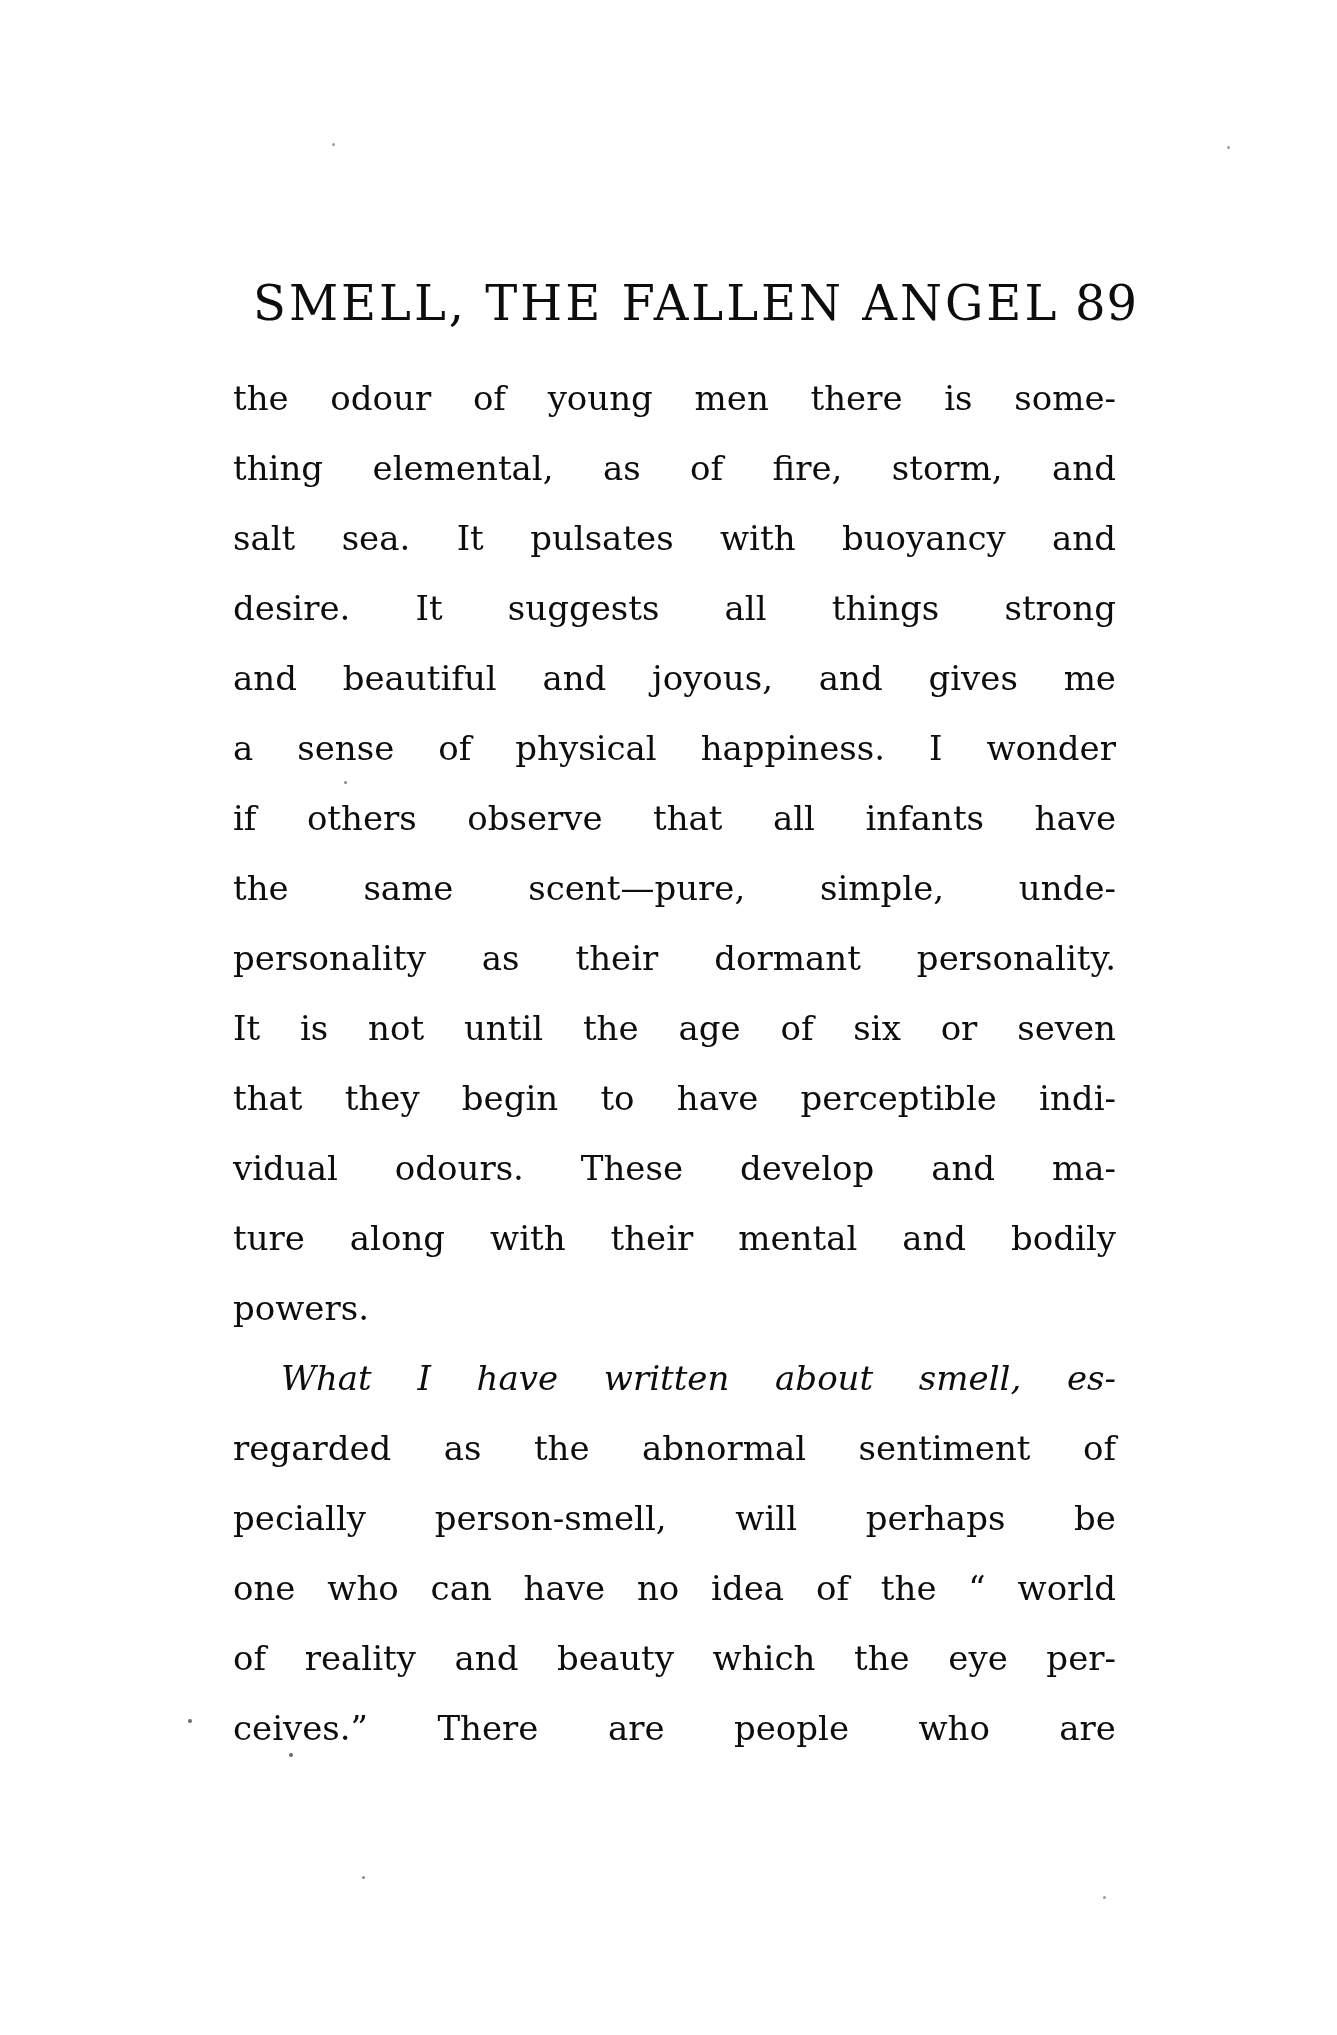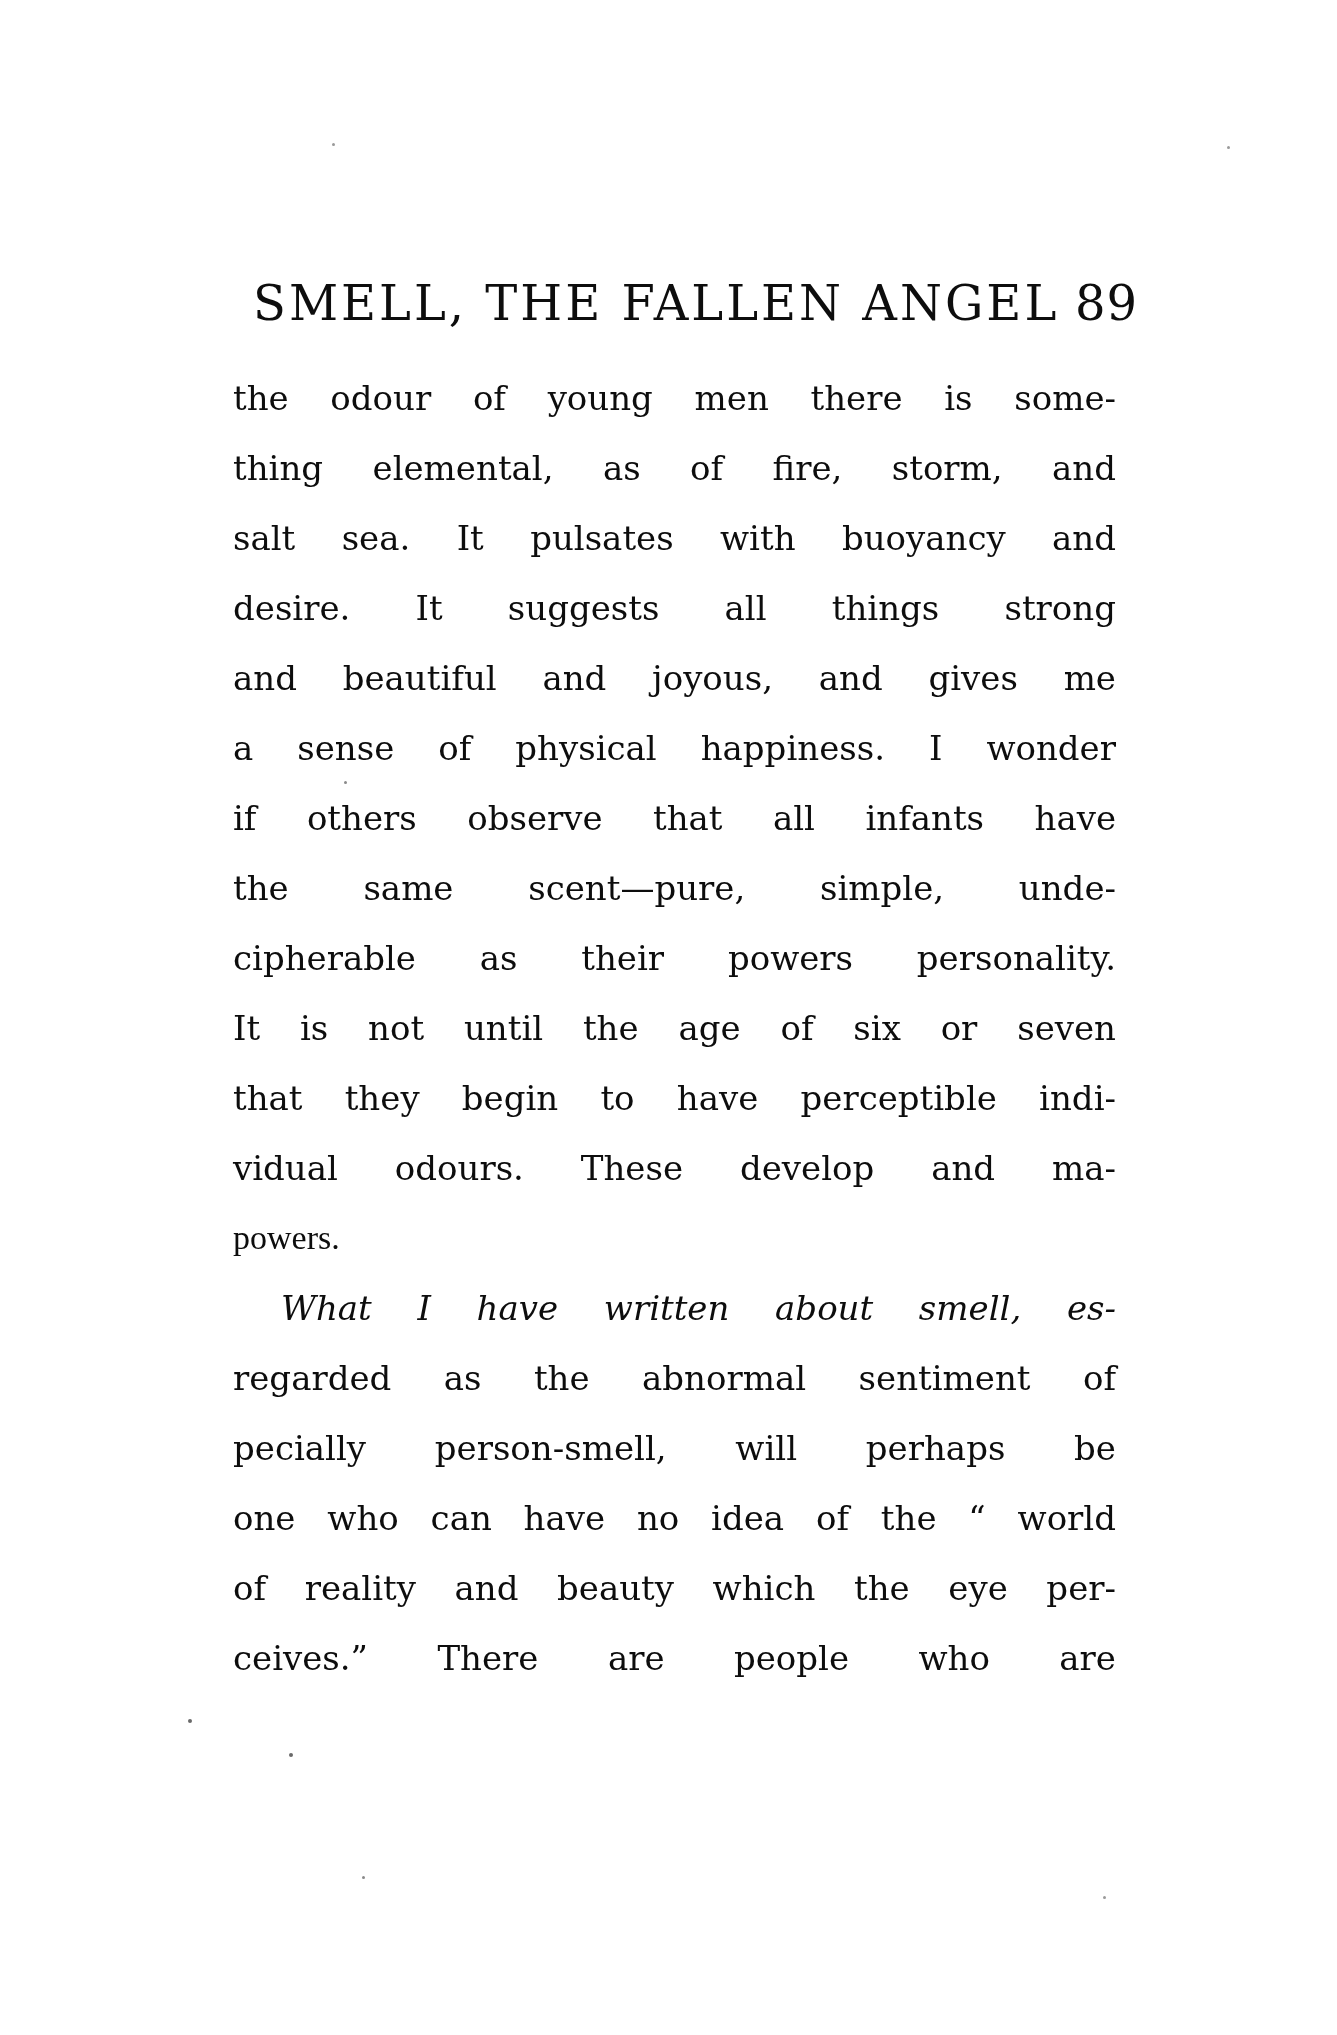--- a/index.html
+++ b/index.html
@@ -45,21 +45,20 @@
     line-height: 70px;
   }
   .line {
     text-align: justify;
     text-align-last: justify;
     white-space: normal;
   }
   .line.flush-left {
     text-align: center;
     text-align-last: left;
-    font-family: Liberation Serif, serif;
   }
   .line.indent {
     text-indent: 48px;
     font-style: italic;
   }
   .speck {
     position: absolute;
     background: #6a6a6a;
     border-radius: 50%;
   }
@@ -83,24 +82,25 @@
 
   <div class="text-block">
     <div class="line">the odour of young men there is some-</div>
     <div class="line">thing elemental, as of fire, storm, and</div>
     <div class="line">salt sea.  It pulsates with buoyancy and</div>
     <div class="line">desire.  It suggests all things strong</div>
     <div class="line">and beautiful and joyous, and gives me</div>
     <div class="line">a sense of physical happiness.  I wonder</div>
     <div class="line">if others observe that all infants have</div>
     <div class="line">the same scent—pure, simple, unde-</div>
-    <div class="line">cipherable as their powers personality.</div>
+    <div class="line">personality as their dormant personality.</div>
     <div class="line">It is not until the age of six or seven</div>
     <div class="line">that they begin to have perceptible indi-</div>
     <div class="line">vidual odours.  These develop and ma-</div>
+    <div class="line">ture along with their mental and bodily</div>
     <div class="line flush-left">powers.</div>
     <div class="line indent">What I have written about smell, es-</div>
     <div class="line">regarded as the abnormal sentiment of</div>
     <div class="line">pecially person-smell, will perhaps be</div>
     <div class="line">one who can have no idea of the “ world</div>
     <div class="line">of reality and beauty which the eye per-</div>
     <div class="line">ceives.”  There are people who are</div>
   </div>
 
   <div class="speck s1"></div>

